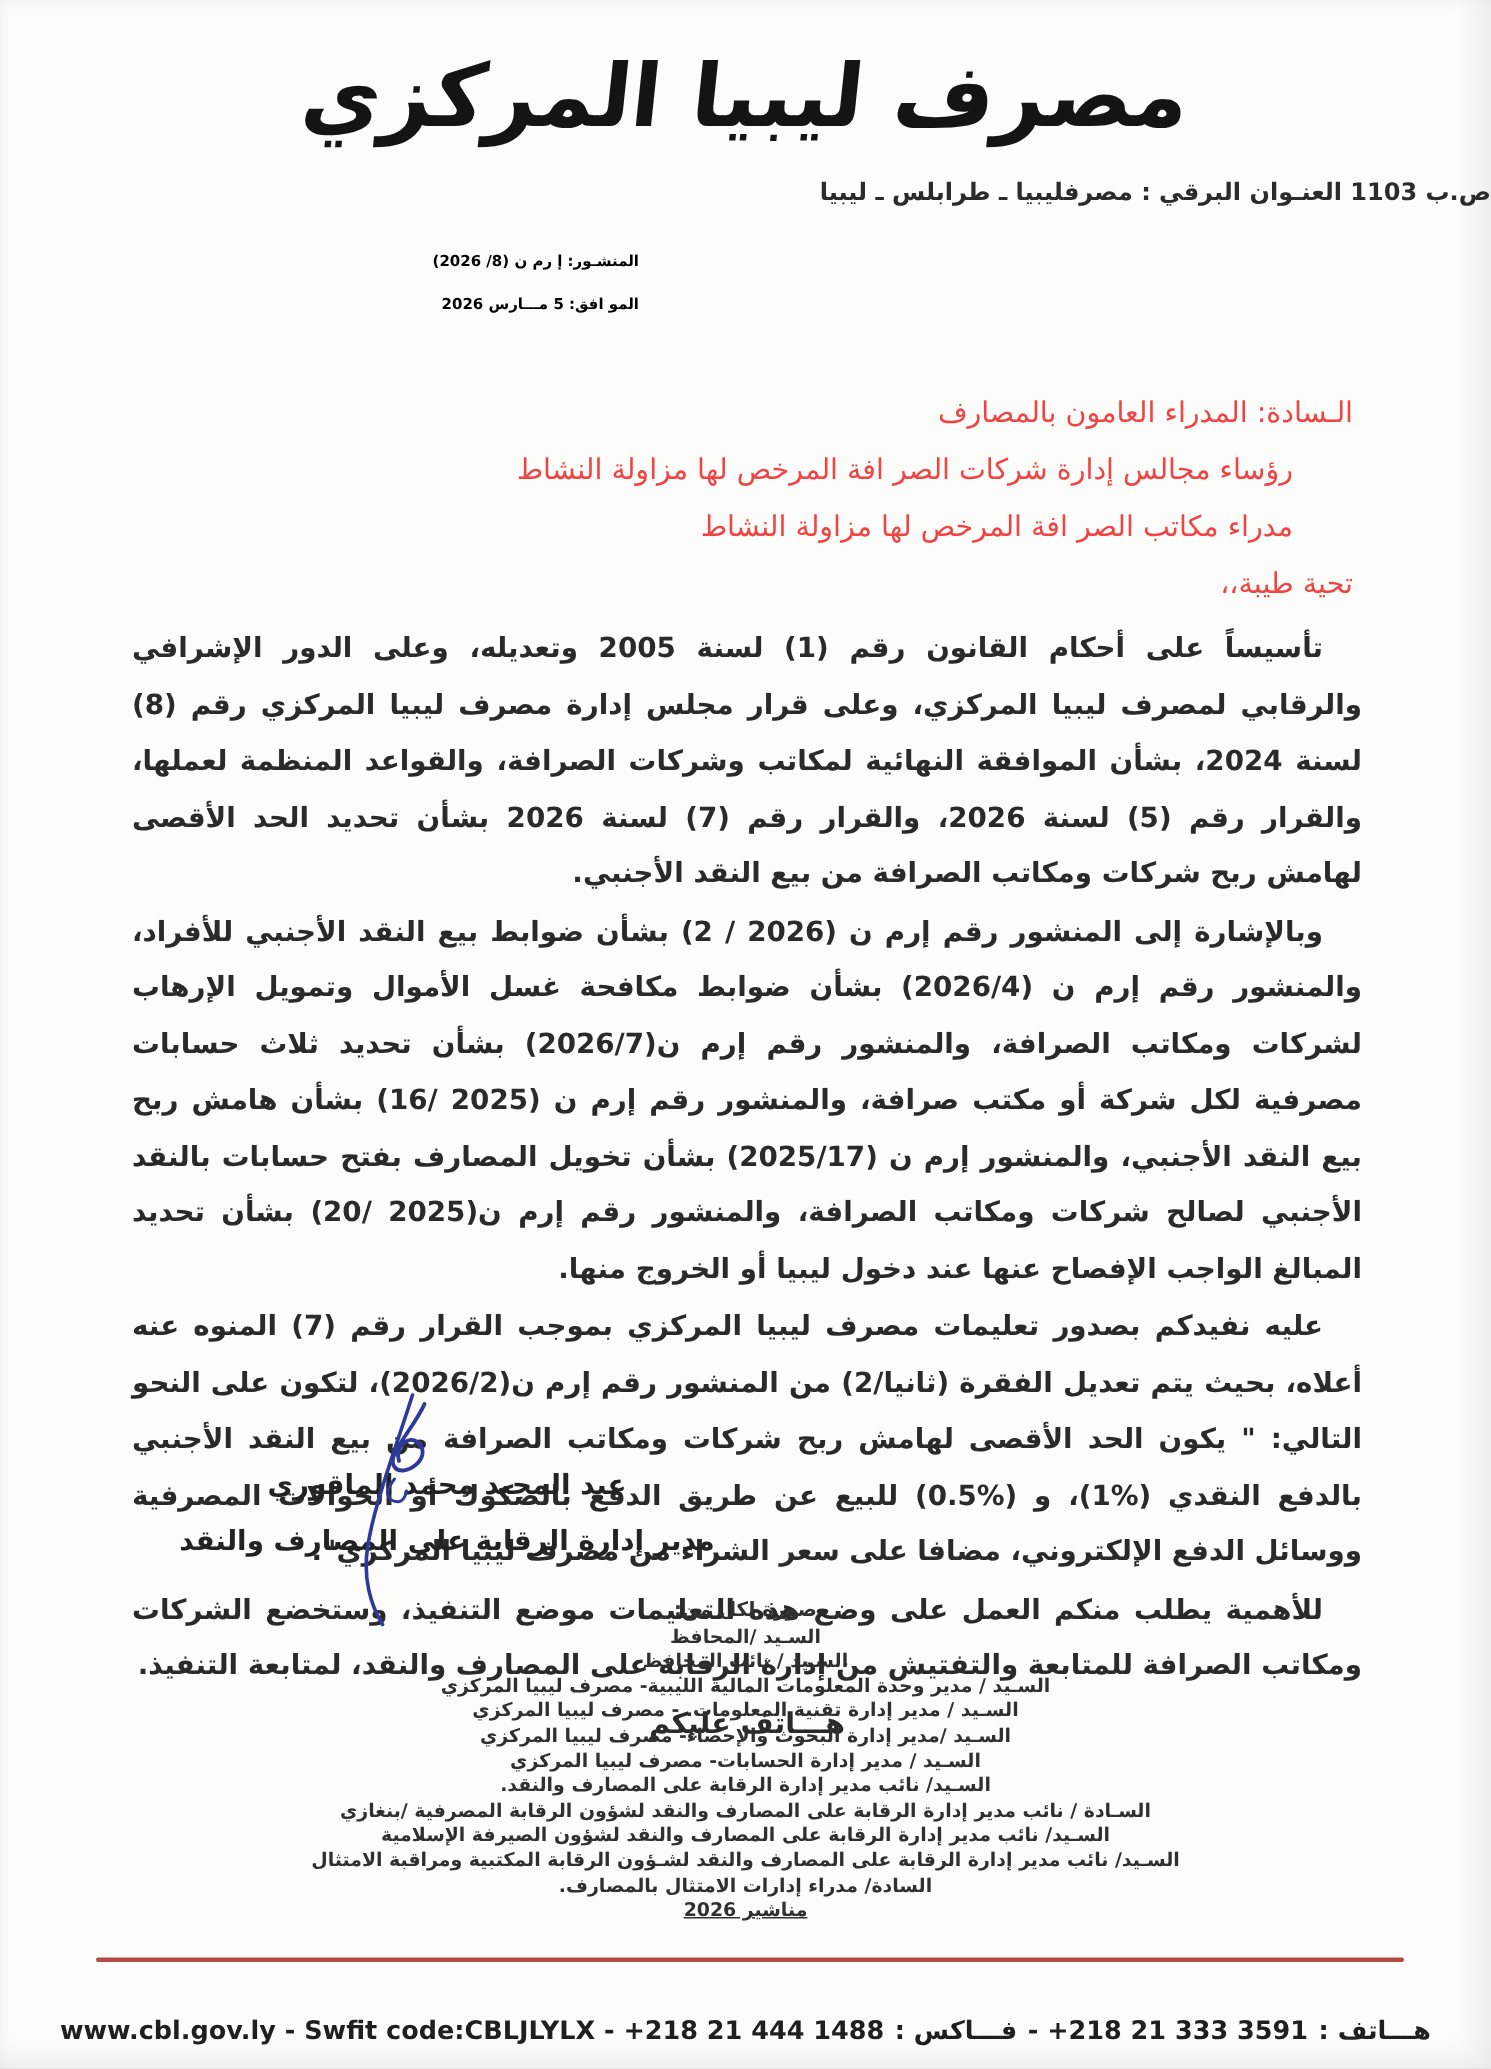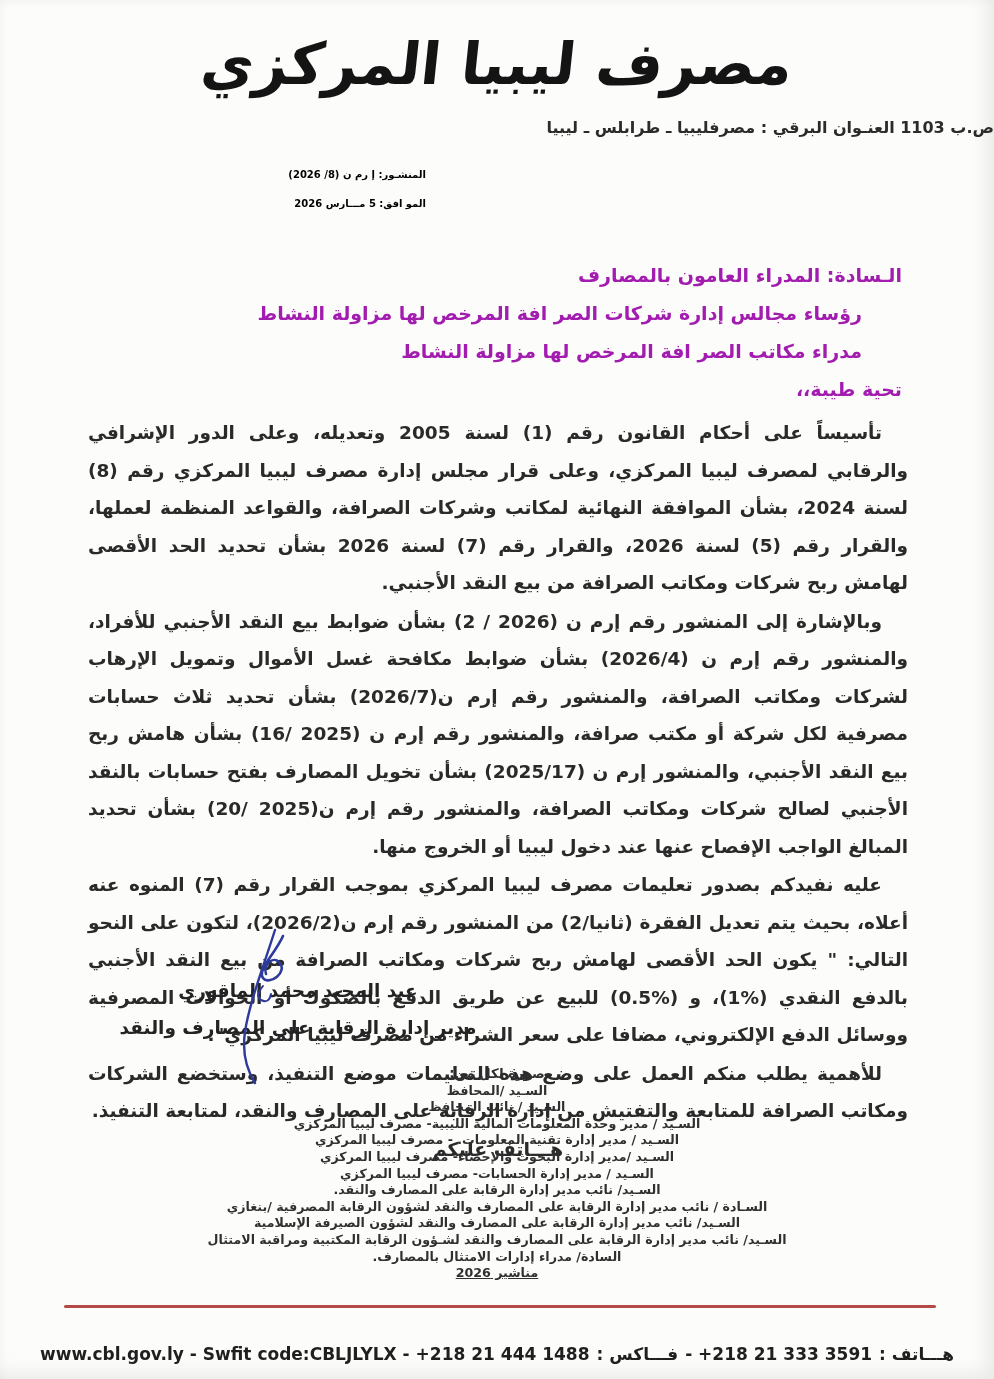--- a/index.html
+++ b/index.html
@@ -31,21 +31,21 @@
   .refblock{
     position:absolute;top:160px;left:158px;width:268px;
     direction:rtl;text-align:right;
     font-size:10px;font-weight:bold;color:#000000;
     line-height:29px;
   }
   
   .addr{
     position:absolute;top:256px;right:92px;left:92px;
     direction:rtl;text-align:right;
-    font-size:19px;font-weight:bold;color:#a21caf;
+    font-size:19px;font-weight:normal;color:#ef4444;
     line-height:38px;
   }
   .addr .indent{padding-right:40px;}
   
   .body{
     position:absolute;top:414px;left:88px;right:86px;
     direction:rtl;
     font-size:18.5px;font-weight:bold;color:#2a2a2a;
     line-height:37.5px;
     text-align:justify;

